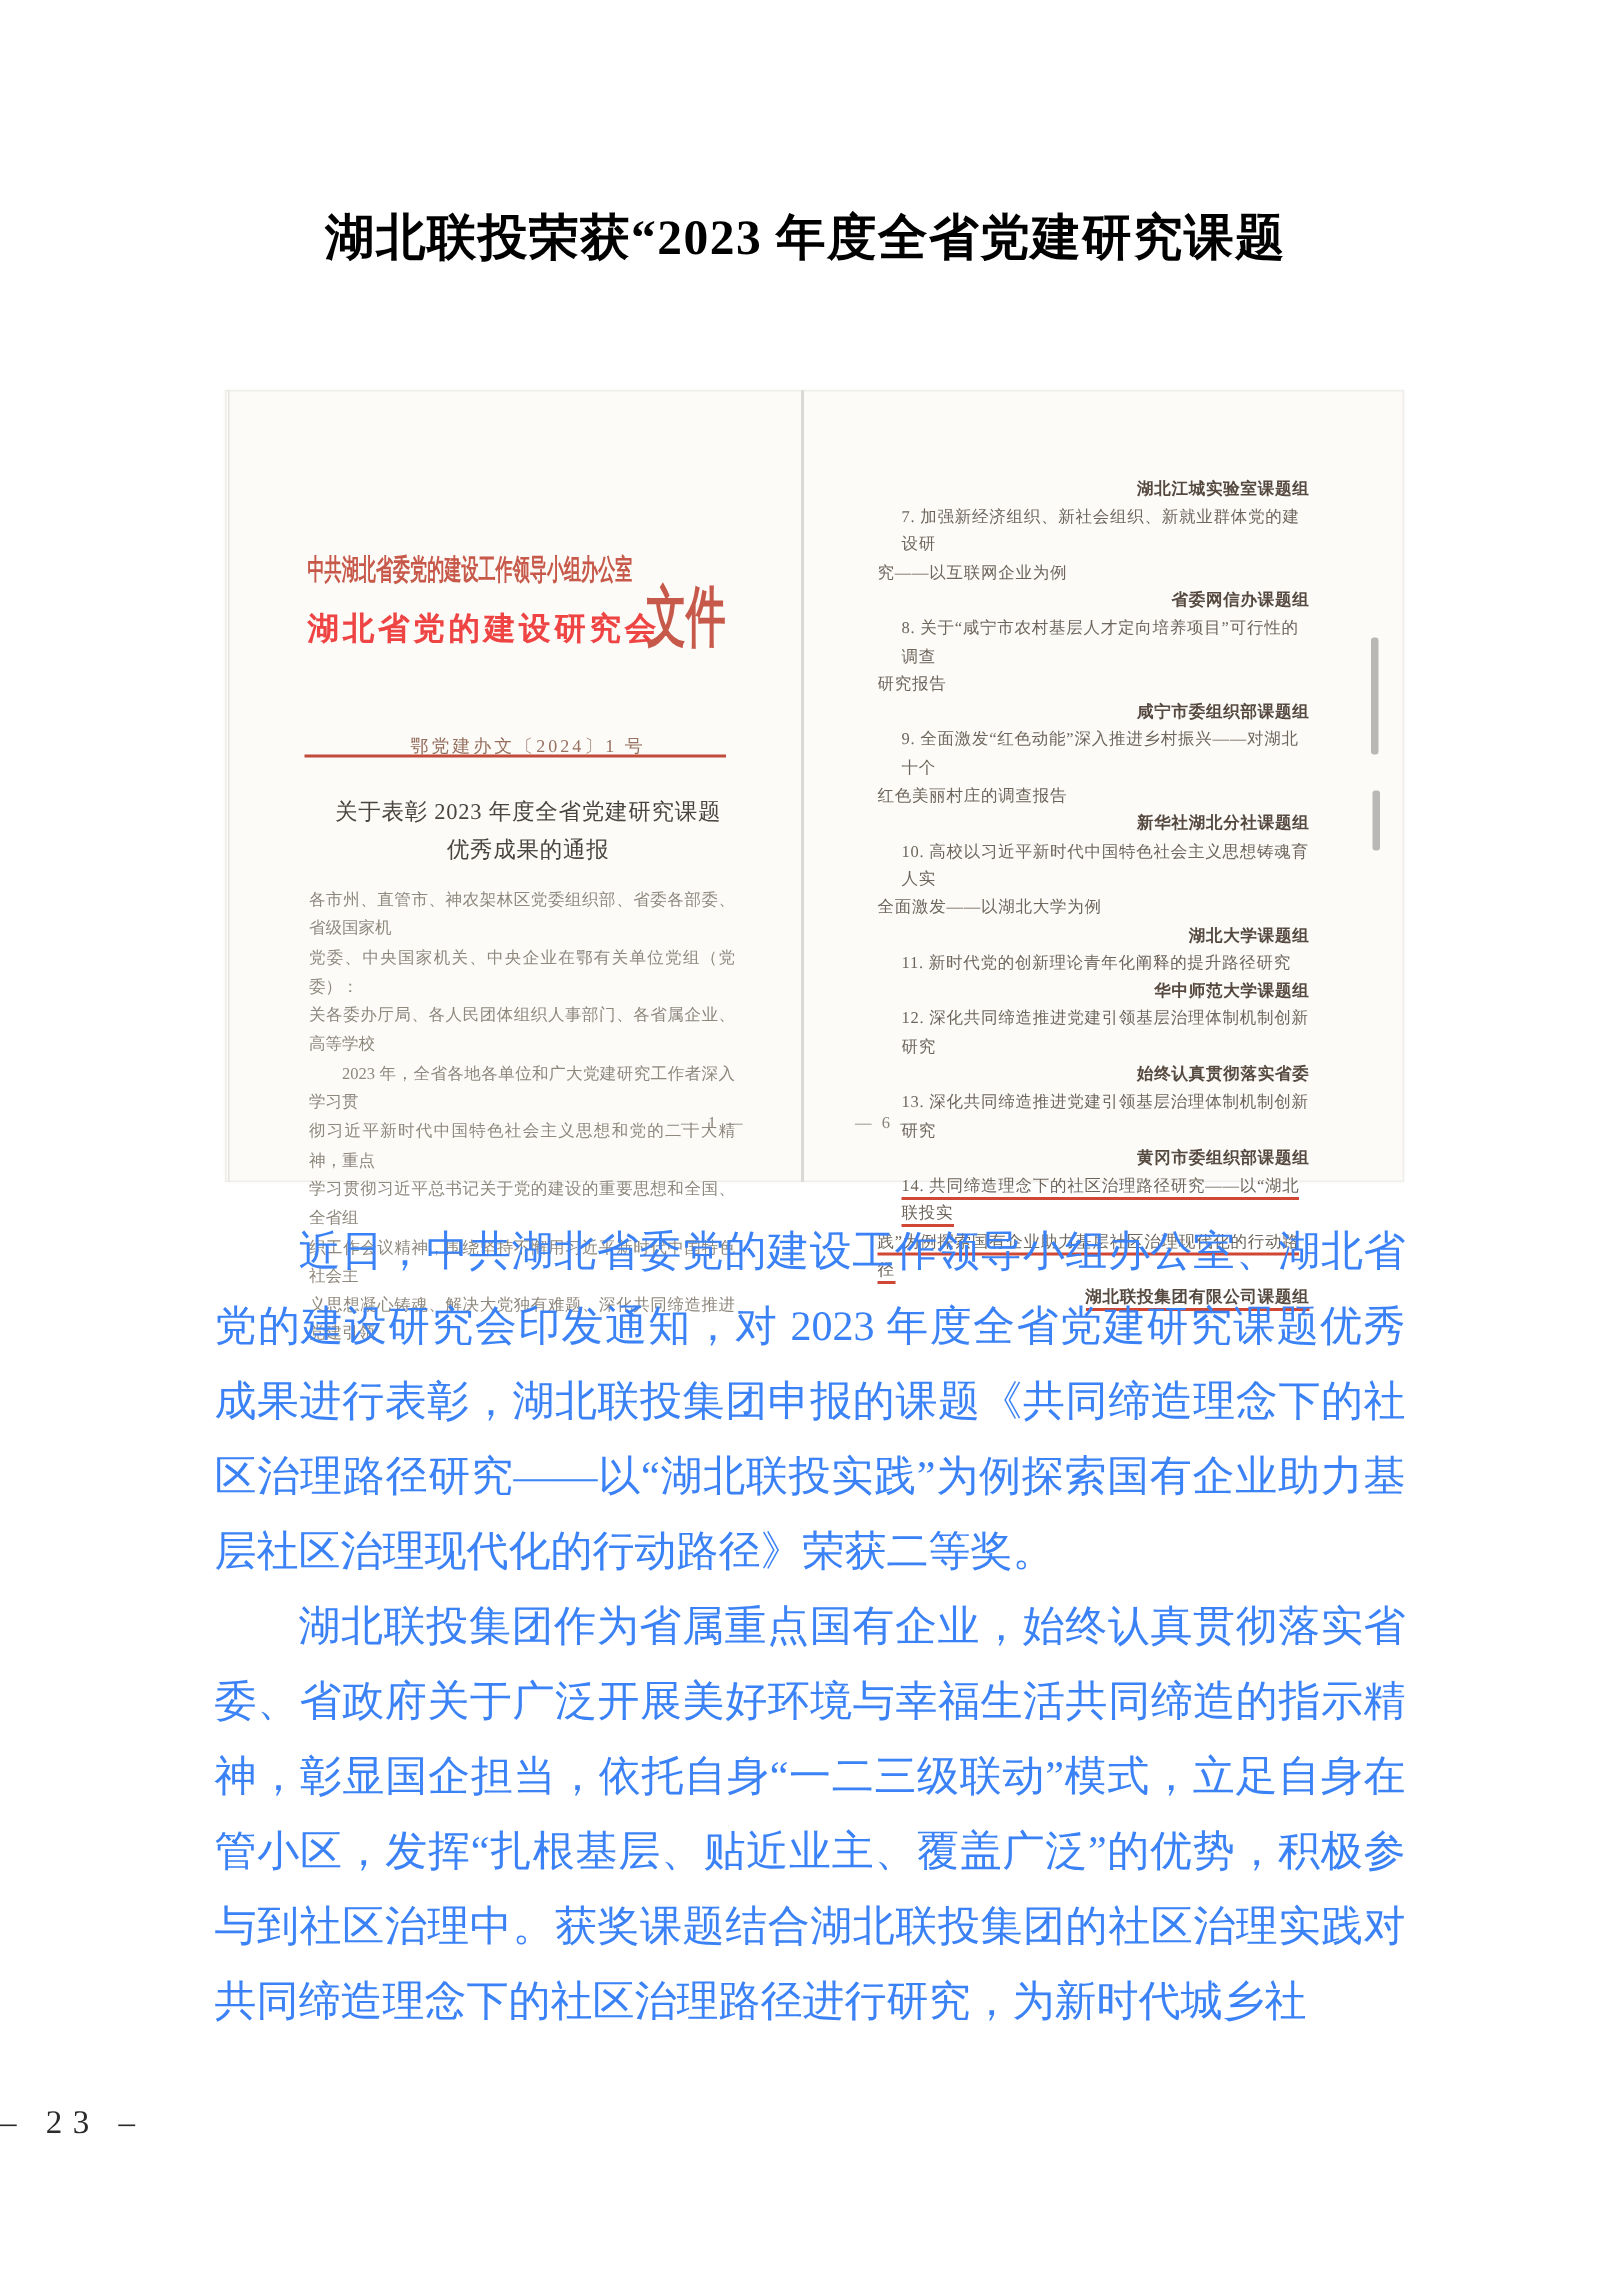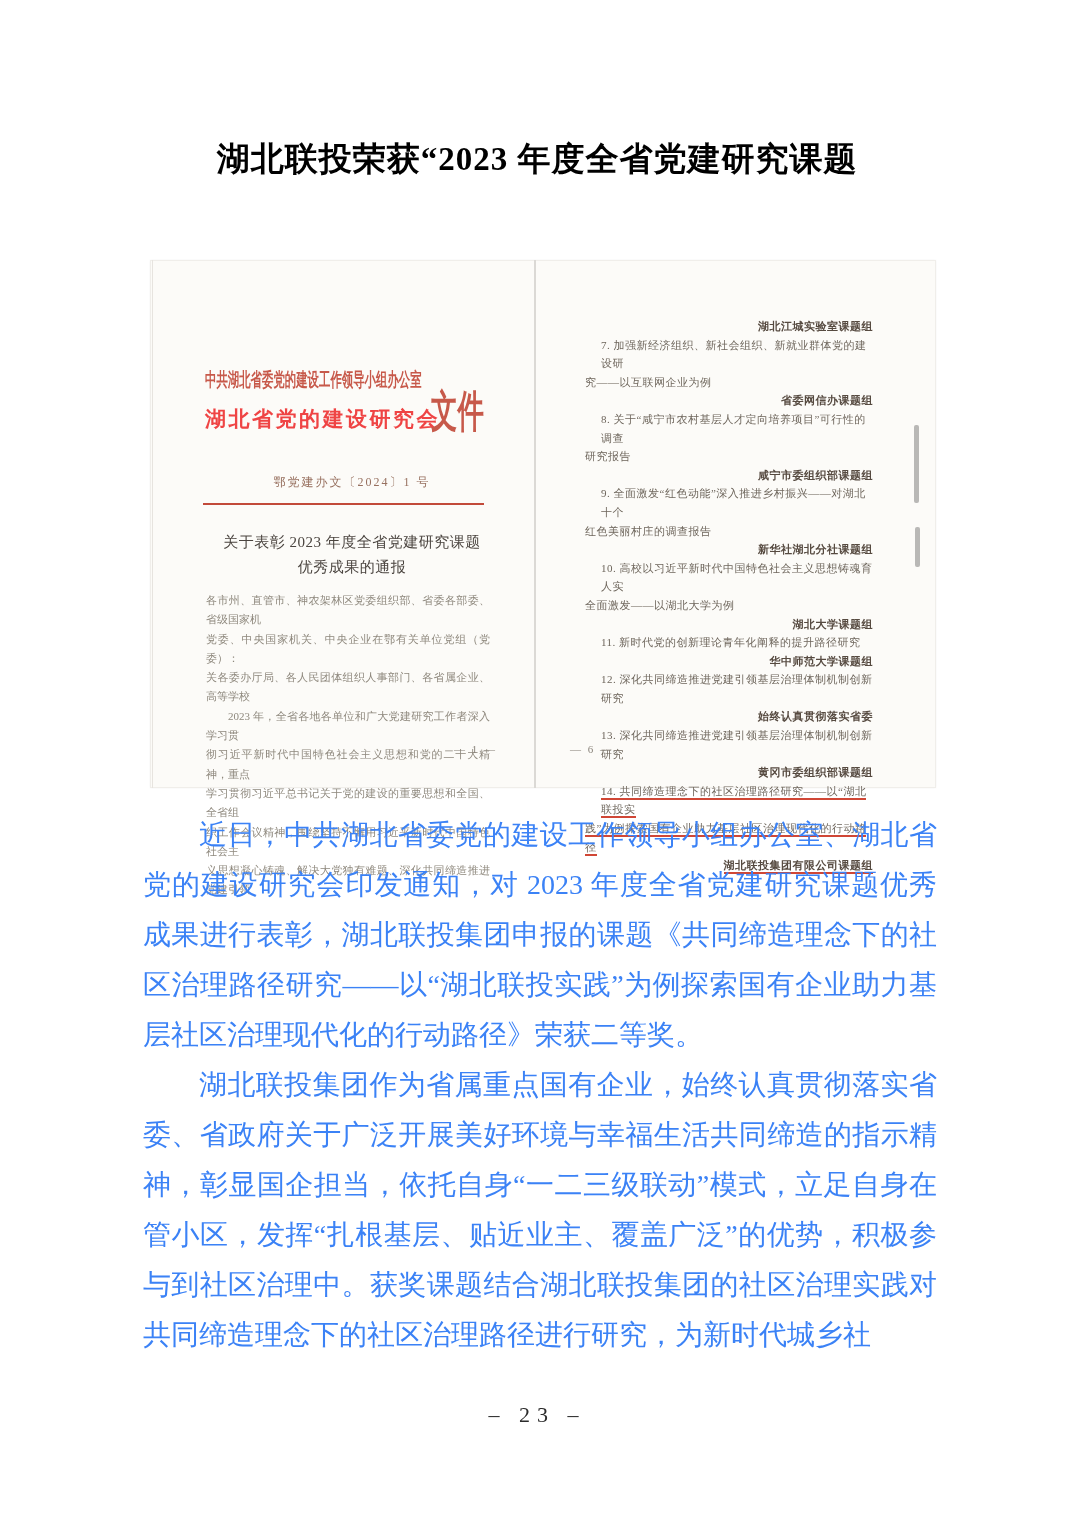--- a/index.html
+++ b/index.html
@@ -36,21 +36,21 @@
     position:absolute; left:55px; top:145px; color:#ef4444; font-weight:bold;
     font-size:21px; white-space:nowrap; letter-spacing:2.5px;
     font-family:"Liberation Sans","DejaVu Sans",sans-serif;
   }
   .lp-wenjian {
     position:absolute; left:281px; top:122px; color:#c7594a; font-weight:bold;
     font-size:44px; white-space:nowrap; transform:scaleX(0.60); transform-origin:left top;
     font-family:"Liberation Sans","DejaVu Sans",sans-serif;
   }
   .lp-docnum {
-    position:absolute; left:57px; top:214px; width:290px; text-align:center;
+    position:absolute; left:57px; top:229px; width:290px; text-align:center;
     font-size:12px; letter-spacing:2px; color:#97705f;
   }
   .lp-redline { position:absolute; left:53px; top:243px; width:281px; height:2px; background:#c24a3a; }
   .lp-title {
     position:absolute; left:57px; top:270px; width:290px; text-align:center;
     font-size:15px; font-weight:normal; line-height:25px; color:#4a443f; letter-spacing:0.5px;
   }
   .lp-body {
     position:absolute; left:56px; top:331px; width:284px;
     font-size:11px; line-height:19.3px; color:#8e887d; text-align:justify;
@@ -76,21 +76,21 @@
 
   
   .body-text {
     position:absolute; left:143px; top:810px; width:794px;
     font-size:28px; line-height:50px; color:#3b82f6; text-align:justify;
   }
   .body-text p { margin:0; text-indent:2em; }
 
   
   .page-num {
-    position:absolute; left:0; top:1402px; width:100%; text-align:center;
+    position:absolute; left:0; top:1402px; width:100%; text-align:left;
     font-size:22px; letter-spacing:7px; color:#2b2b2b;
   }
 </style>
 </head>
 <body>
 
 <div class="doc">
 
   <div class="doc-title">
     <div>湖北联投荣获“2023 年度全省党建研究课题</div>

